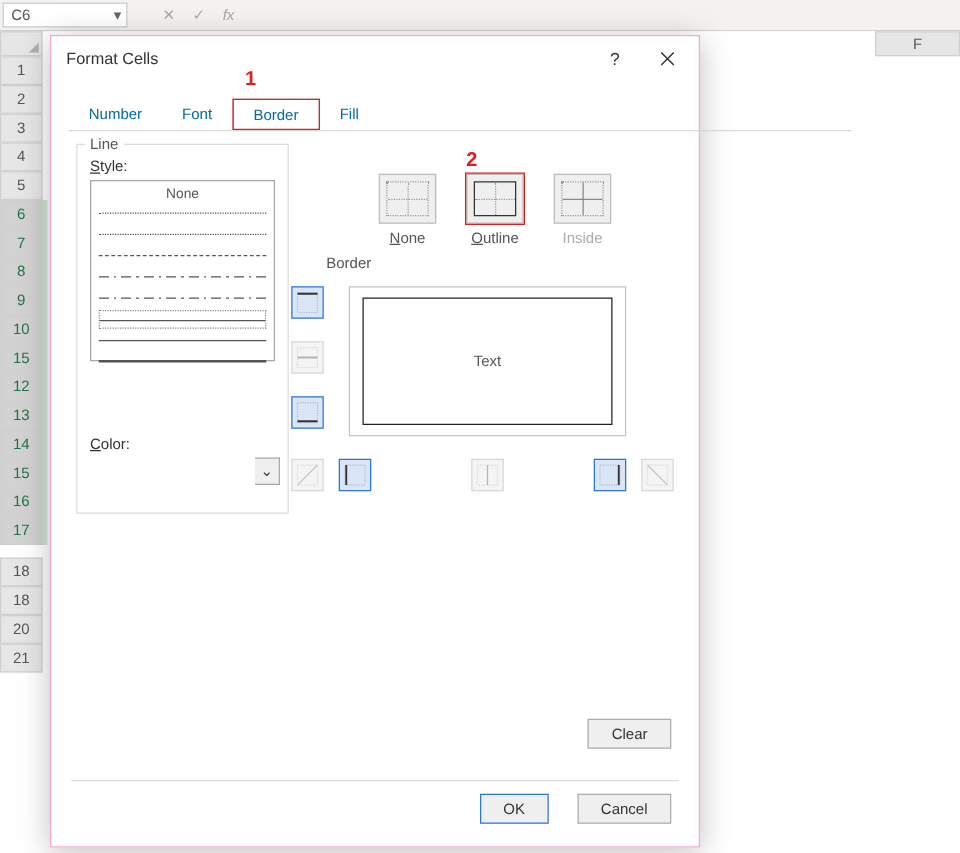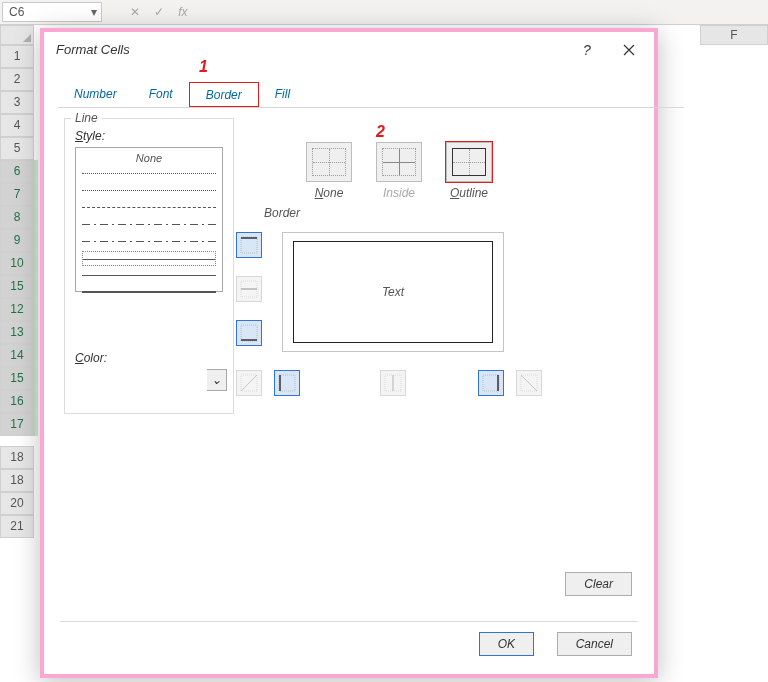--- a/index.html
+++ b/index.html
@@ -18,21 +18,21 @@
   .corner-cell::after{ content:""; position:absolute; right:2px; bottom:2px; width:0; height:0; border-right:8px solid #b0b0b0; border-top:8px solid transparent;}
   .row-hdrs { position:absolute; left:0; top:20px; }
   .row-hdr { width:34px; height:23px; background:#e6e6e6; border:1px solid #d0d0d0; text-align:center; line-height:21px; color:#555; }
   .row-hdr.sel { background:#d2d2d2; color:#217346; font-weight:500;}
   .row-hdr.gap { height:10px; background:#fff; border:none;}
   .col-f-hdr { position:absolute; left:700px; top:0; width:68px; height:20px; background:#e6e6e6; border:1px solid #d0d0d0; text-align:center; line-height:18px; color:#555;}
   .sel-edge { position:absolute; left:34px; top:135px; width:4px; height:276px; background:#d5e6d5; border-left:1px solid #bfe0bf;}
   .white-rest { position:absolute; left:38px; top:0; width:730px; height:682px; background:#fff;}
 
   
-  .dialog { position:absolute; left:40px; top:28px; width:618px; height:650px; background:#fff; border:4px solid #f9a8d4; box-shadow:0 4px 24px rgba(0,0,0,0.25);font-style:italic;}
+  .dialog { position:absolute; left:40px; top:28px; width:520px; height:650px; background:#fff; border:1px solid #f9a8d4; box-shadow:0 4px 24px rgba(0,0,0,0.25);}
   .dlg-titlebar { height:34px; display:flex; align-items:center; padding:0 12px; }
   .dlg-title { font-size:13px; }
   .dlg-help { position:absolute; right:52px; top:6px; width:30px; height:24px; text-align:center; line-height:24px; font-size:14px; }
   .dlg-close { position:absolute; right:8px; top:6px; width:34px; height:24px; display:flex; align-items:center; justify-content:center; font-size:11px; }
   .dlg-close svg { width:12px; height:12px; }
 
   
   .ann1 { position:absolute; left:155px; top:26px; color:#e21b1b; font-weight:700; font-size:16px;}
   .ann2 { position:absolute; left:332px; top:91px; color:#e21b1b; font-weight:700; font-size:16px;}
 
@@ -212,37 +212,37 @@
     <div class="preset">
       <div class="preset-ico">
         <div class="preset-inner">
             <div class="cross-v"></div>
             <div class="cross-h"></div>
           </div>
       </div>
       <div class="preset-lbl"><u>N</u>one</div>
     </div>
     <div class="preset">
+      <div class="preset-ico redbox">
+        <div class="preset-inner outline">
+            <div class="cross-v"></div>
+            <div class="cross-h"></div>
+          </div>
+      </div>
+      <div class="preset-lbl"><u>O</u>utline</div>
+    </div>
+    <div class="preset">
       <div class="preset-ico">
         <div class="preset-inner inside">
             <div class="cross-v"></div>
             <div class="cross-h"></div>
           </div>
       </div>
       <div class="preset-lbl dis">Inside</div>
     </div>
-    <div class="preset">
-      <div class="preset-ico redbox">
-        <div class="preset-inner outline">
-            <div class="cross-v"></div>
-            <div class="cross-h"></div>
-          </div>
-      </div>
-      <div class="preset-lbl"><u>O</u>utline</div>
-    </div>
   </div>
 
   <div class="grp-border">
     <span class="legend">Border</span>
   </div>
   <div class="border-stage">
     <div class="side-btns-col">
       <div class="bbtn sel">
         <svg>
             <rect x="1" y="1" width="16" height="16" fill="none" stroke="#bbb" stroke-dasharray="1 1"></rect>

